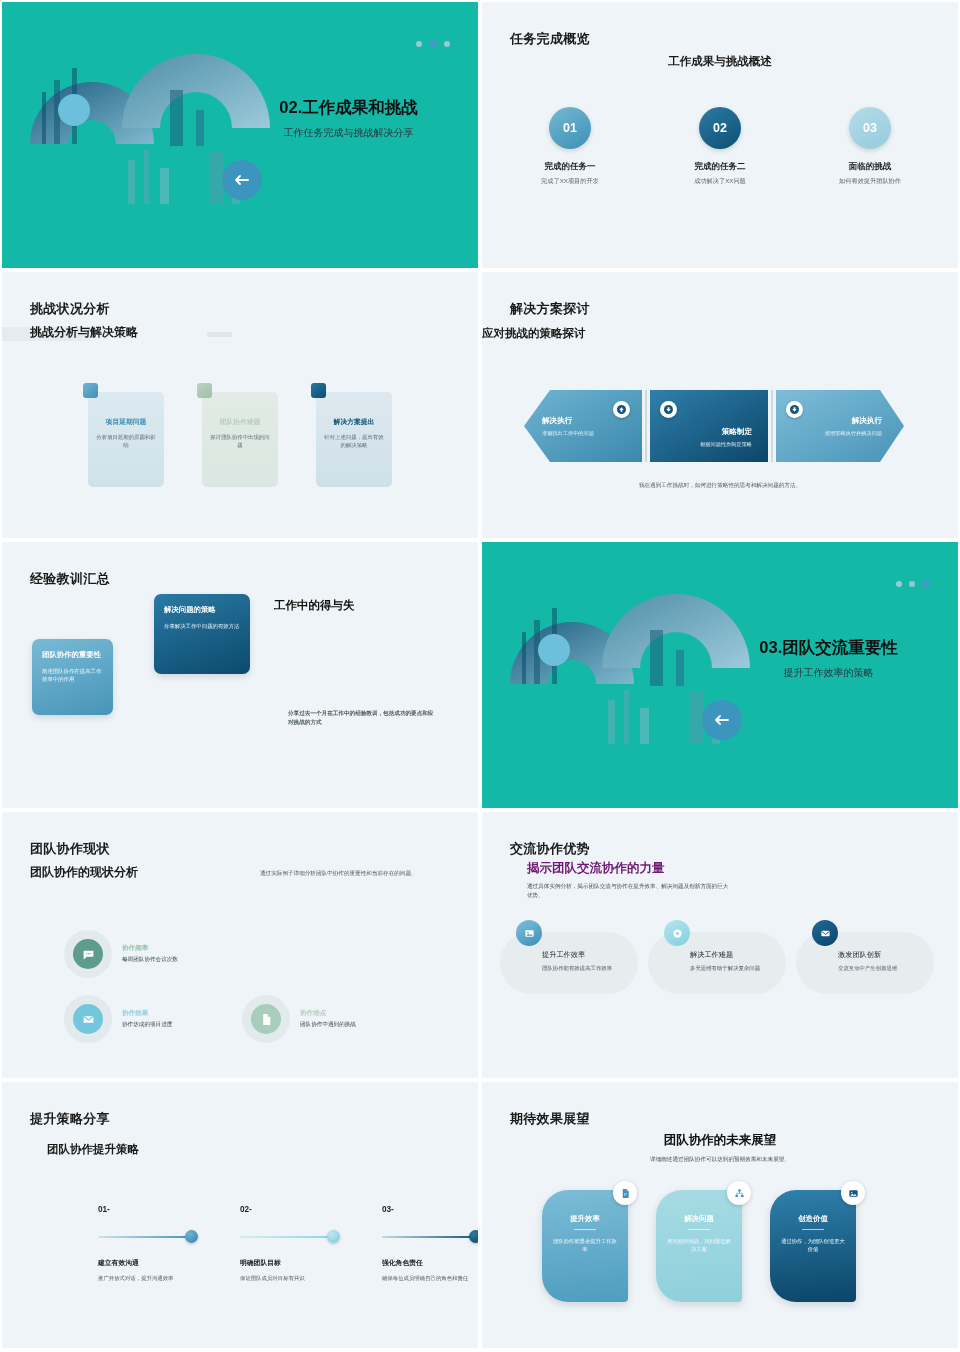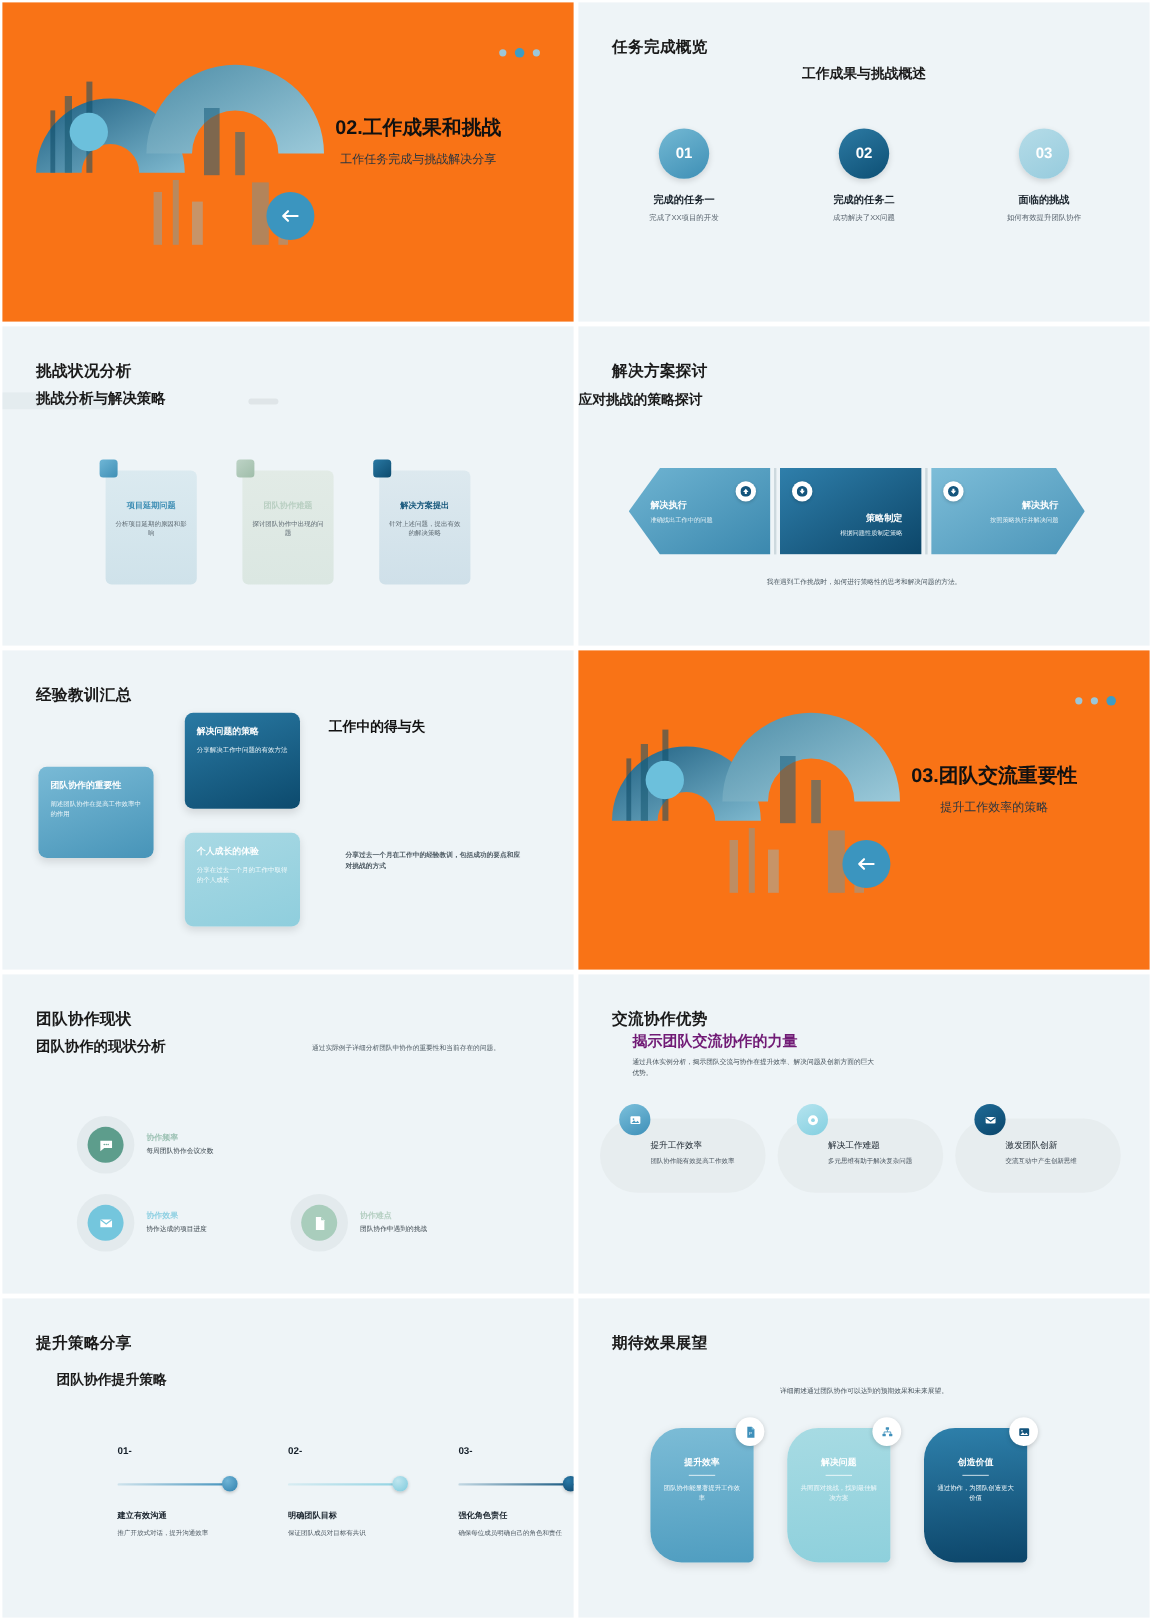--- a/index.html
+++ b/index.html
@@ -14,21 +14,21 @@
     grid-template-columns: 480px 480px;
     grid-template-rows: repeat(5, 270px);
     width: 960px; height: 1352px;
   }
   .slide {
     position: relative;
     overflow: hidden;
     background: #eef4f7;
     border: 2px solid #ffffff;
   }
-  .slide.tinted { background: #f97316; }
+  .slide.tinted { background: #14b8a6; }
 
   
   .s-title {
     position: absolute;
     font-size: 13px; font-weight: bold; color: #1a1a1a;
     letter-spacing: .3px;
   }
   .s-sub {
     position: absolute; font-weight: bold; color: #1a1a1a;
   }
@@ -90,21 +90,21 @@
     box-shadow: 0 1px 3px rgba(0,0,0,.2);
   }
   .chev-ico svg { width: 9px; height: 9px; }
   .divider { width: 2px; background: #cdd9de; }
   .s4-foot { position: absolute; left: 0; right: 0; top: 210px; text-align: center; font-size: 5.6px; color: #4d5a63; }
 
   
   .l-card { position: absolute; border-radius: 7px; padding: 11px 10px; color: #fff; box-shadow: 0 3px 7px rgba(0,0,0,.12); }
   .l-card h4 { font-size: 7.4px; font-weight: bold; }
   .l-card p { margin-top: 7px; font-size: 5.4px; line-height: 1.5; color: #eaf4f8; }
-  .lc-a { left: 30px; top: 97px; width: 96px; height: 76px; background: linear-gradient(160deg,#79bad6,#4794b8); }
+  .lc-a { left: 30px; top: 97px; width: 81px; height: 76px; background: linear-gradient(160deg,#79bad6,#4794b8); }
   .lc-b { left: 152px; top: 52px; width: 96px; height: 80px; background: linear-gradient(160deg,#2a7aa4,#0c4a6d); }
   .lc-c { left: 152px; top: 152px; width: 96px; height: 78px; background: linear-gradient(160deg,#a9d9e4,#8fcedd); }
   .lc-c p { color: #f1fafc; }
   .s5-h2 { position: absolute; left: 272px; top: 56px; font-size: 11.5px; font-weight: bold; color: #111; }
   .s5-p { position: absolute; left: 286px; top: 167px; width: 150px; font-size: 5.6px; color: #4d5a63; line-height: 1.6; font-weight: bold; }
 
   
   .s7-note { position: absolute; left: 258px; top: 58px; width: 185px; font-size: 5.6px; color: #4d5a63; }
   .pill { position: absolute; display: flex; align-items: center; }
   .pill .halo { width: 48px; height: 48px; border-radius: 50%; background: #e3eaed; display: flex; align-items: center; justify-content: center; flex: none; }
@@ -337,24 +337,20 @@
     <div class="s-title" style="left:28px; top:28px;">经验教训汇总</div>
     <div class="s5-h2">工作中的得与失</div>
 
     <div class="l-card lc-a">
       <h4>团队协作的重要性</h4>
       <p>阐述团队协作在提高工作效率中的作用</p>
     </div>
     <div class="l-card lc-b">
       <h4>解决问题的策略</h4>
       <p>分享解决工作中问题的有效方法</p>
-    </div>
-    <div class="l-card lc-c">
-      <h4>个人成长的体验</h4>
-      <p>分享在过去一个月的工作中取得的个人成长</p>
     </div>
     <div class="s5-p">分享过去一个月在工作中的经验教训，包括成功的要点和应对挑战的方式</div>
   </section>
 
   <section class="slide tinted">
     <div class="dots">
       <span class="dot"></span>
       <span class="dot"></span>
       <span class="dot big"></span>
     </div>
@@ -520,20 +516,21 @@
           <span class="knob" style="background:radial-gradient(circle at 35% 30%,#2a7aa8,#0b4268);"></span>
         </div>
         <h5>强化角色责任</h5>
         <p>确保每位成员明确自己的角色和责任</p>
       </div>
     </div>
   </section>
 
   <section class="slide">
     <div class="s-title" style="left:28px; top:28px;">期待效果展望</div>
+    <div class="s10-h2">团队协作的未来展望</div>
     <div class="s10-p">详细阐述通过团队协作可以达到的预期效果和未来展望。</div>
 
     <div class="fcards">
       <div class="fcard fc1">
         <span class="badge">
           <svg viewBox="0 0 24 24">
               <path d="M6 2h8l5 5v15H6z" fill="#3f90bb"></path>
               <path d="M14 2v5h5" fill="#86c3dc"></path>
               <text x="12" y="17" font-size="8" fill="#fff" text-anchor="middle" font-family="sans-serif">P</text>
             </svg>

